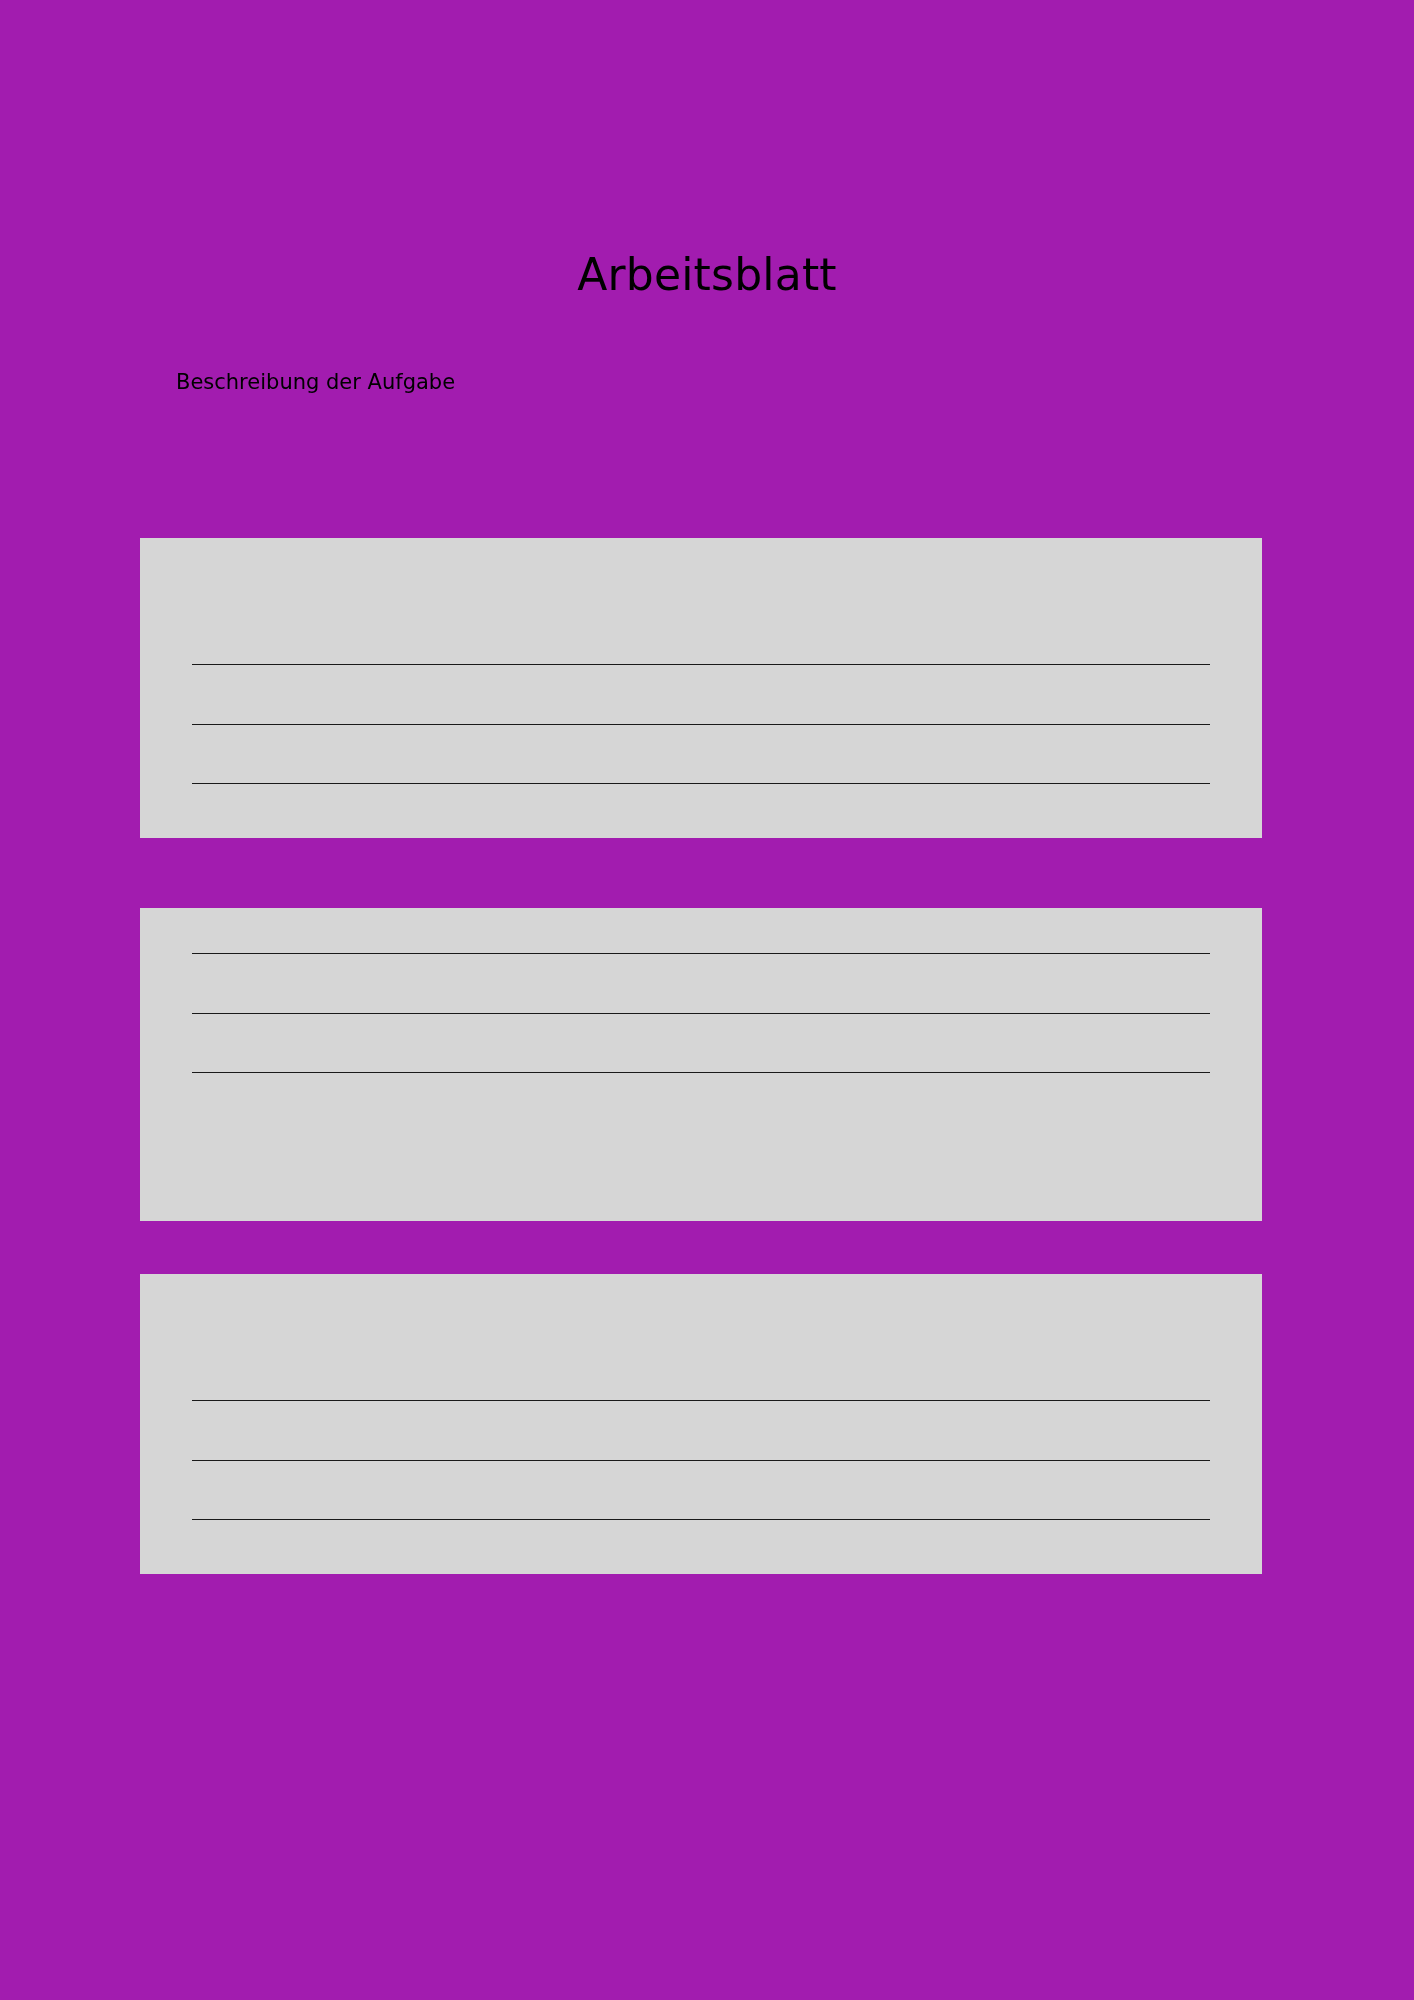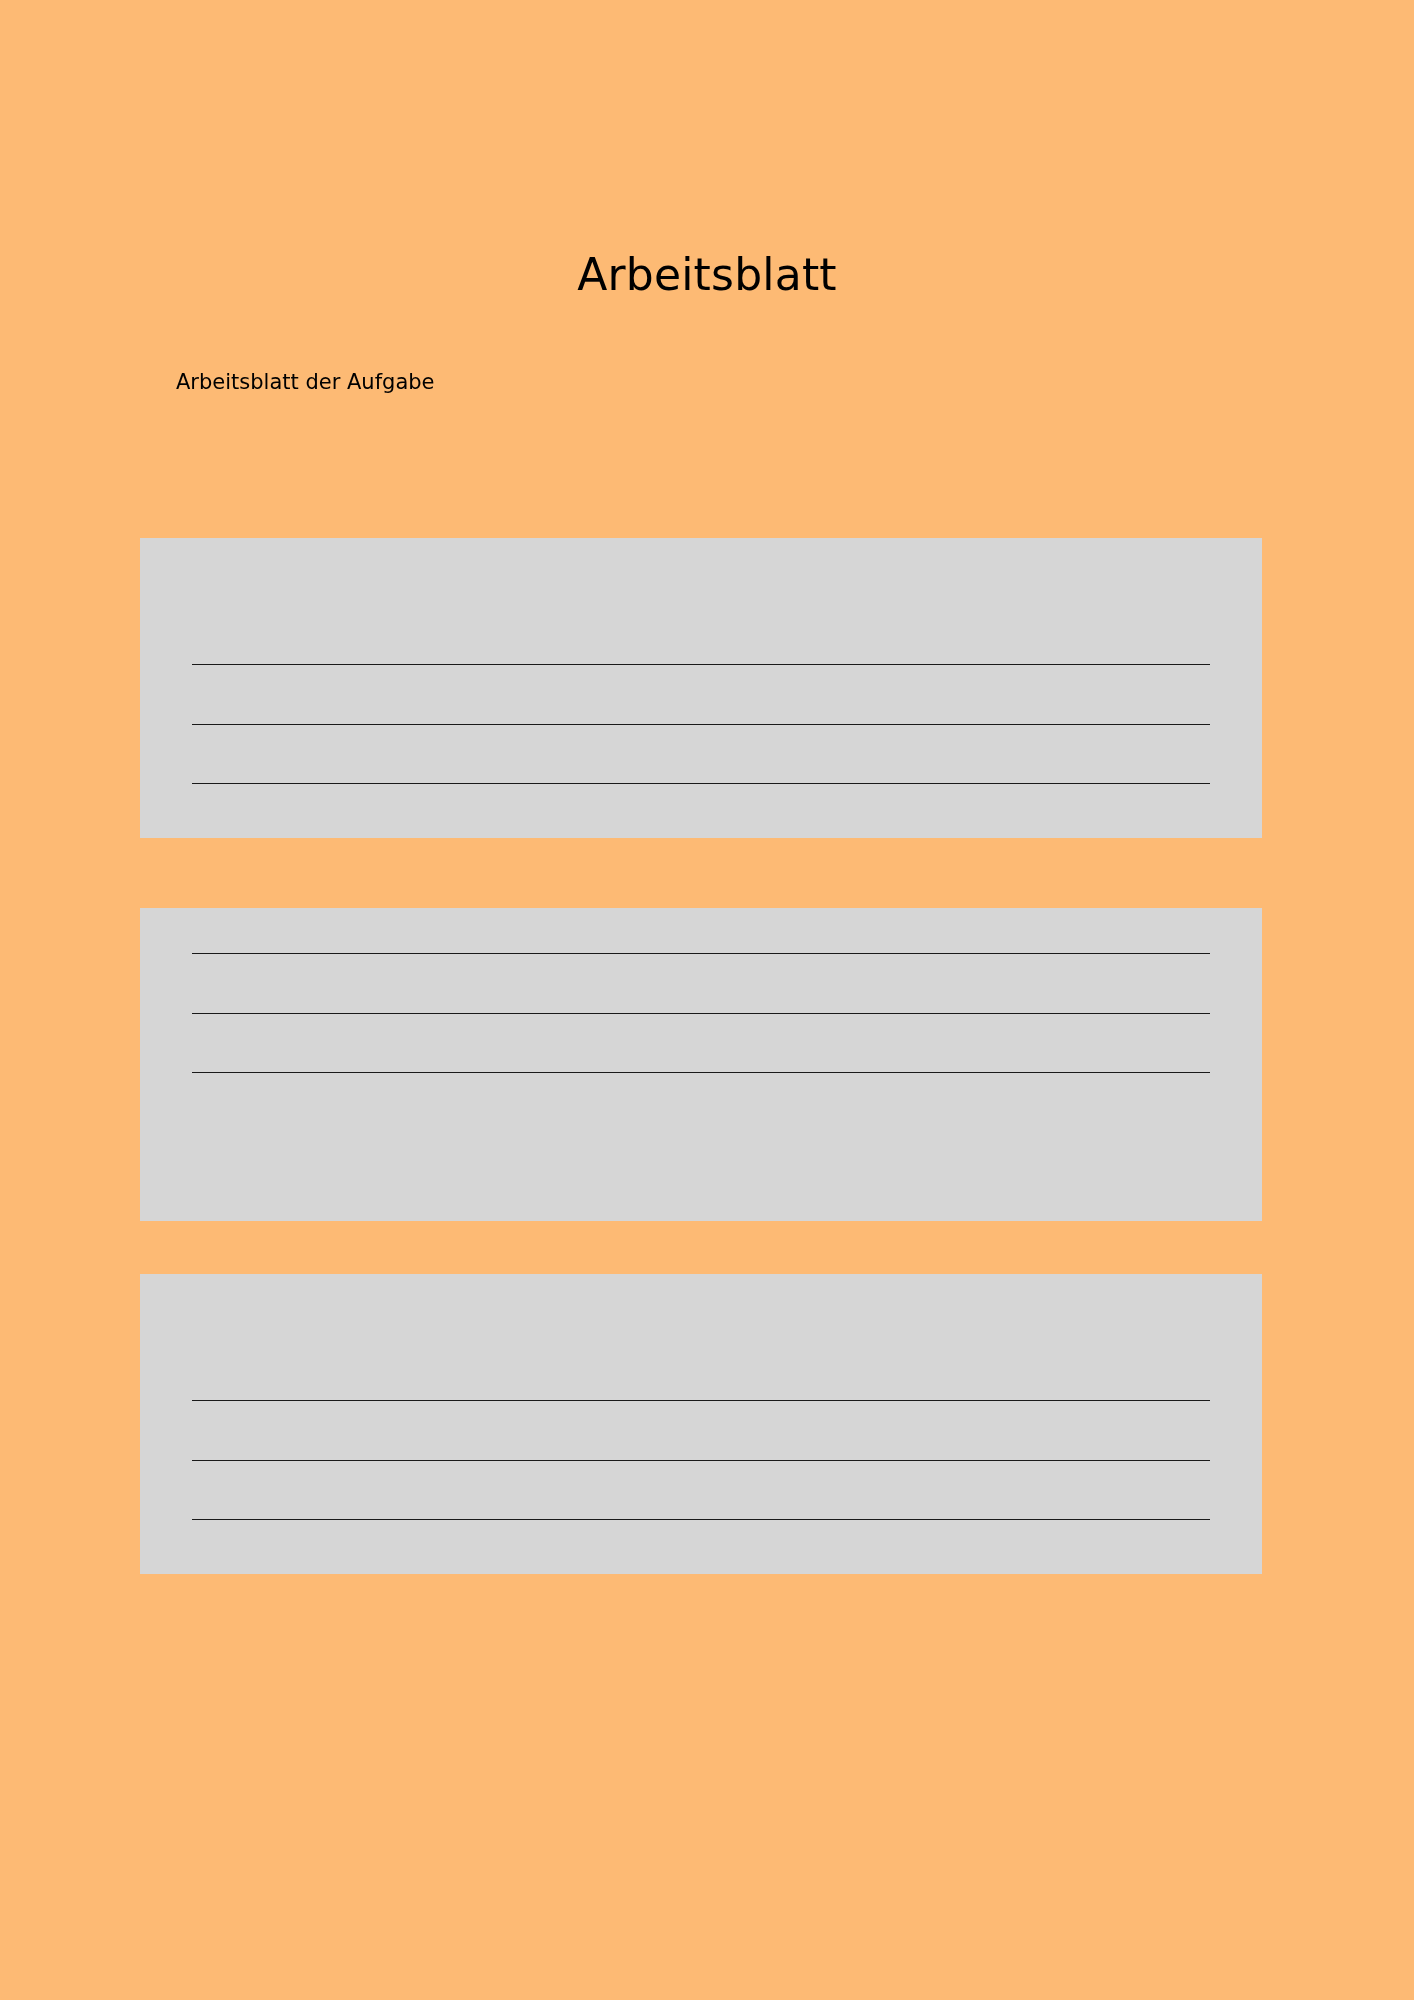--- a/index.html
+++ b/index.html
@@ -12,21 +12,21 @@
     height: 2000px;
     font-family: "DejaVu Sans", sans-serif;
     color: #000000;
     position: relative;
     overflow: hidden;
   }
 
   .page {
     position: absolute;
     inset: 0;
-    background: #fdba74;
+    background: #a21caf;
   }
 
   .doc-title {
     position: absolute;
     top: 222px;
     left: 0;
     width: 1414px;
     text-align: center;
     font-size: 44px;
     font-weight: 400;
@@ -85,21 +85,21 @@
   .block-3 .write-line.l2 { top: 186px; }
   .block-3 .write-line.l3 { top: 245px; }
 </style>
 </head>
 <body>
 
 <div class="page">
 
   <h1 class="doc-title">Arbeitsblatt</h1>
 
-  <div class="task-description">Arbeitsblatt der Aufgabe</div>
+  <div class="task-description">Beschreibung der Aufgabe</div>
 
   <div class="answer-block block-1">
     <div class="lines">
       <div class="write-line l1"></div>
       <div class="write-line l2"></div>
       <div class="write-line l3"></div>
     </div>
   </div>
 
   <div class="answer-block block-2">

